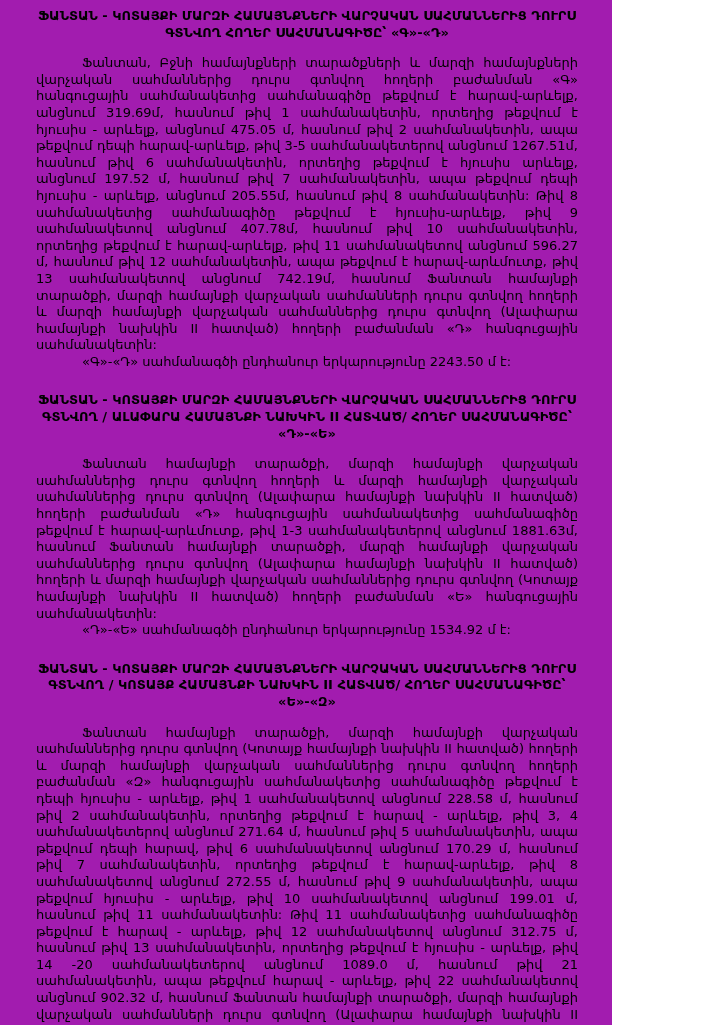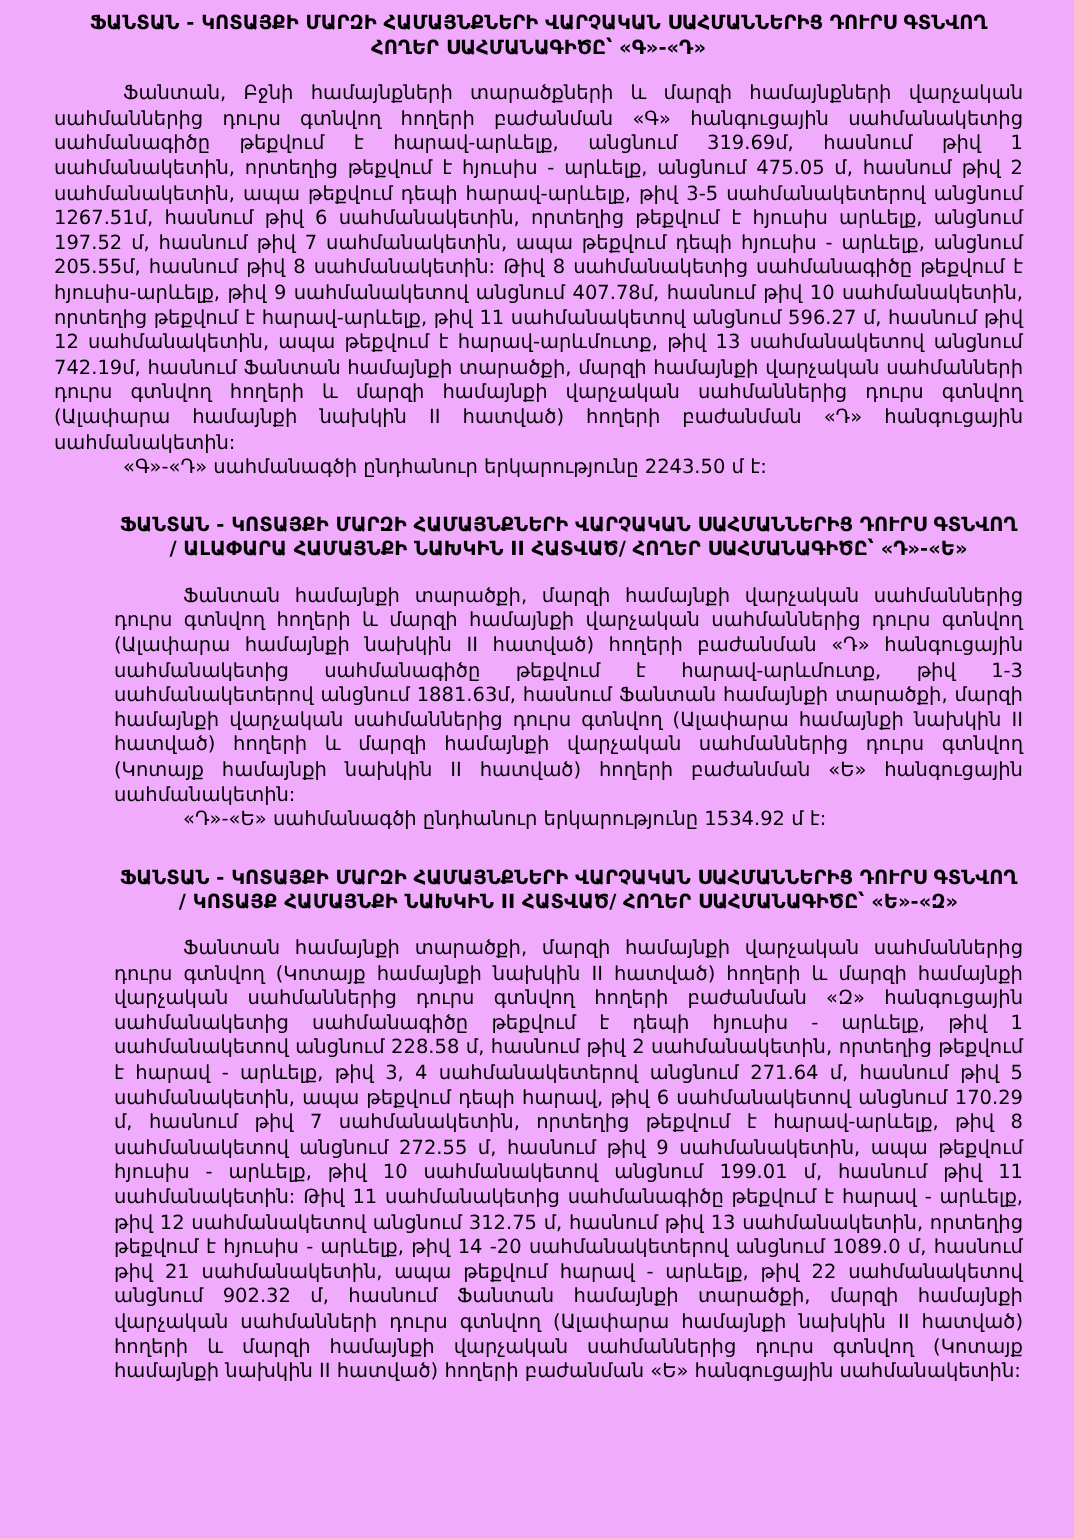--- a/index.html
+++ b/index.html
@@ -7,31 +7,31 @@
     padding: 0;
     background: #ffffff;
   }
   body {
     width: 716px;
     height: 1025px;
     overflow: hidden;
   }
   .page {
     box-sizing: border-box;
-    width: 716px;
+    width: 612px;
     height: 1025px;
     padding: 8px 34px 0 36px;
     font-family: "DejaVu Sans", sans-serif;
     font-size: 13px;
     line-height: 16.6px;
     color: #000000;
-    background: #f0abfc;
+    background: #a21caf;
   }
   .section { margin: 0; }
-  .section + .section { margin-top: 22px; margin-left: 40px; }
+  .section + .section { margin-top: 22px; }
   .heading {
     font-weight: bold;
     text-align: center;
     margin: 0 auto 14px auto;
     max-width: 640px;
   }
   .body-para {
     text-align: justify;
     text-indent: 46px;
     margin: 0;

